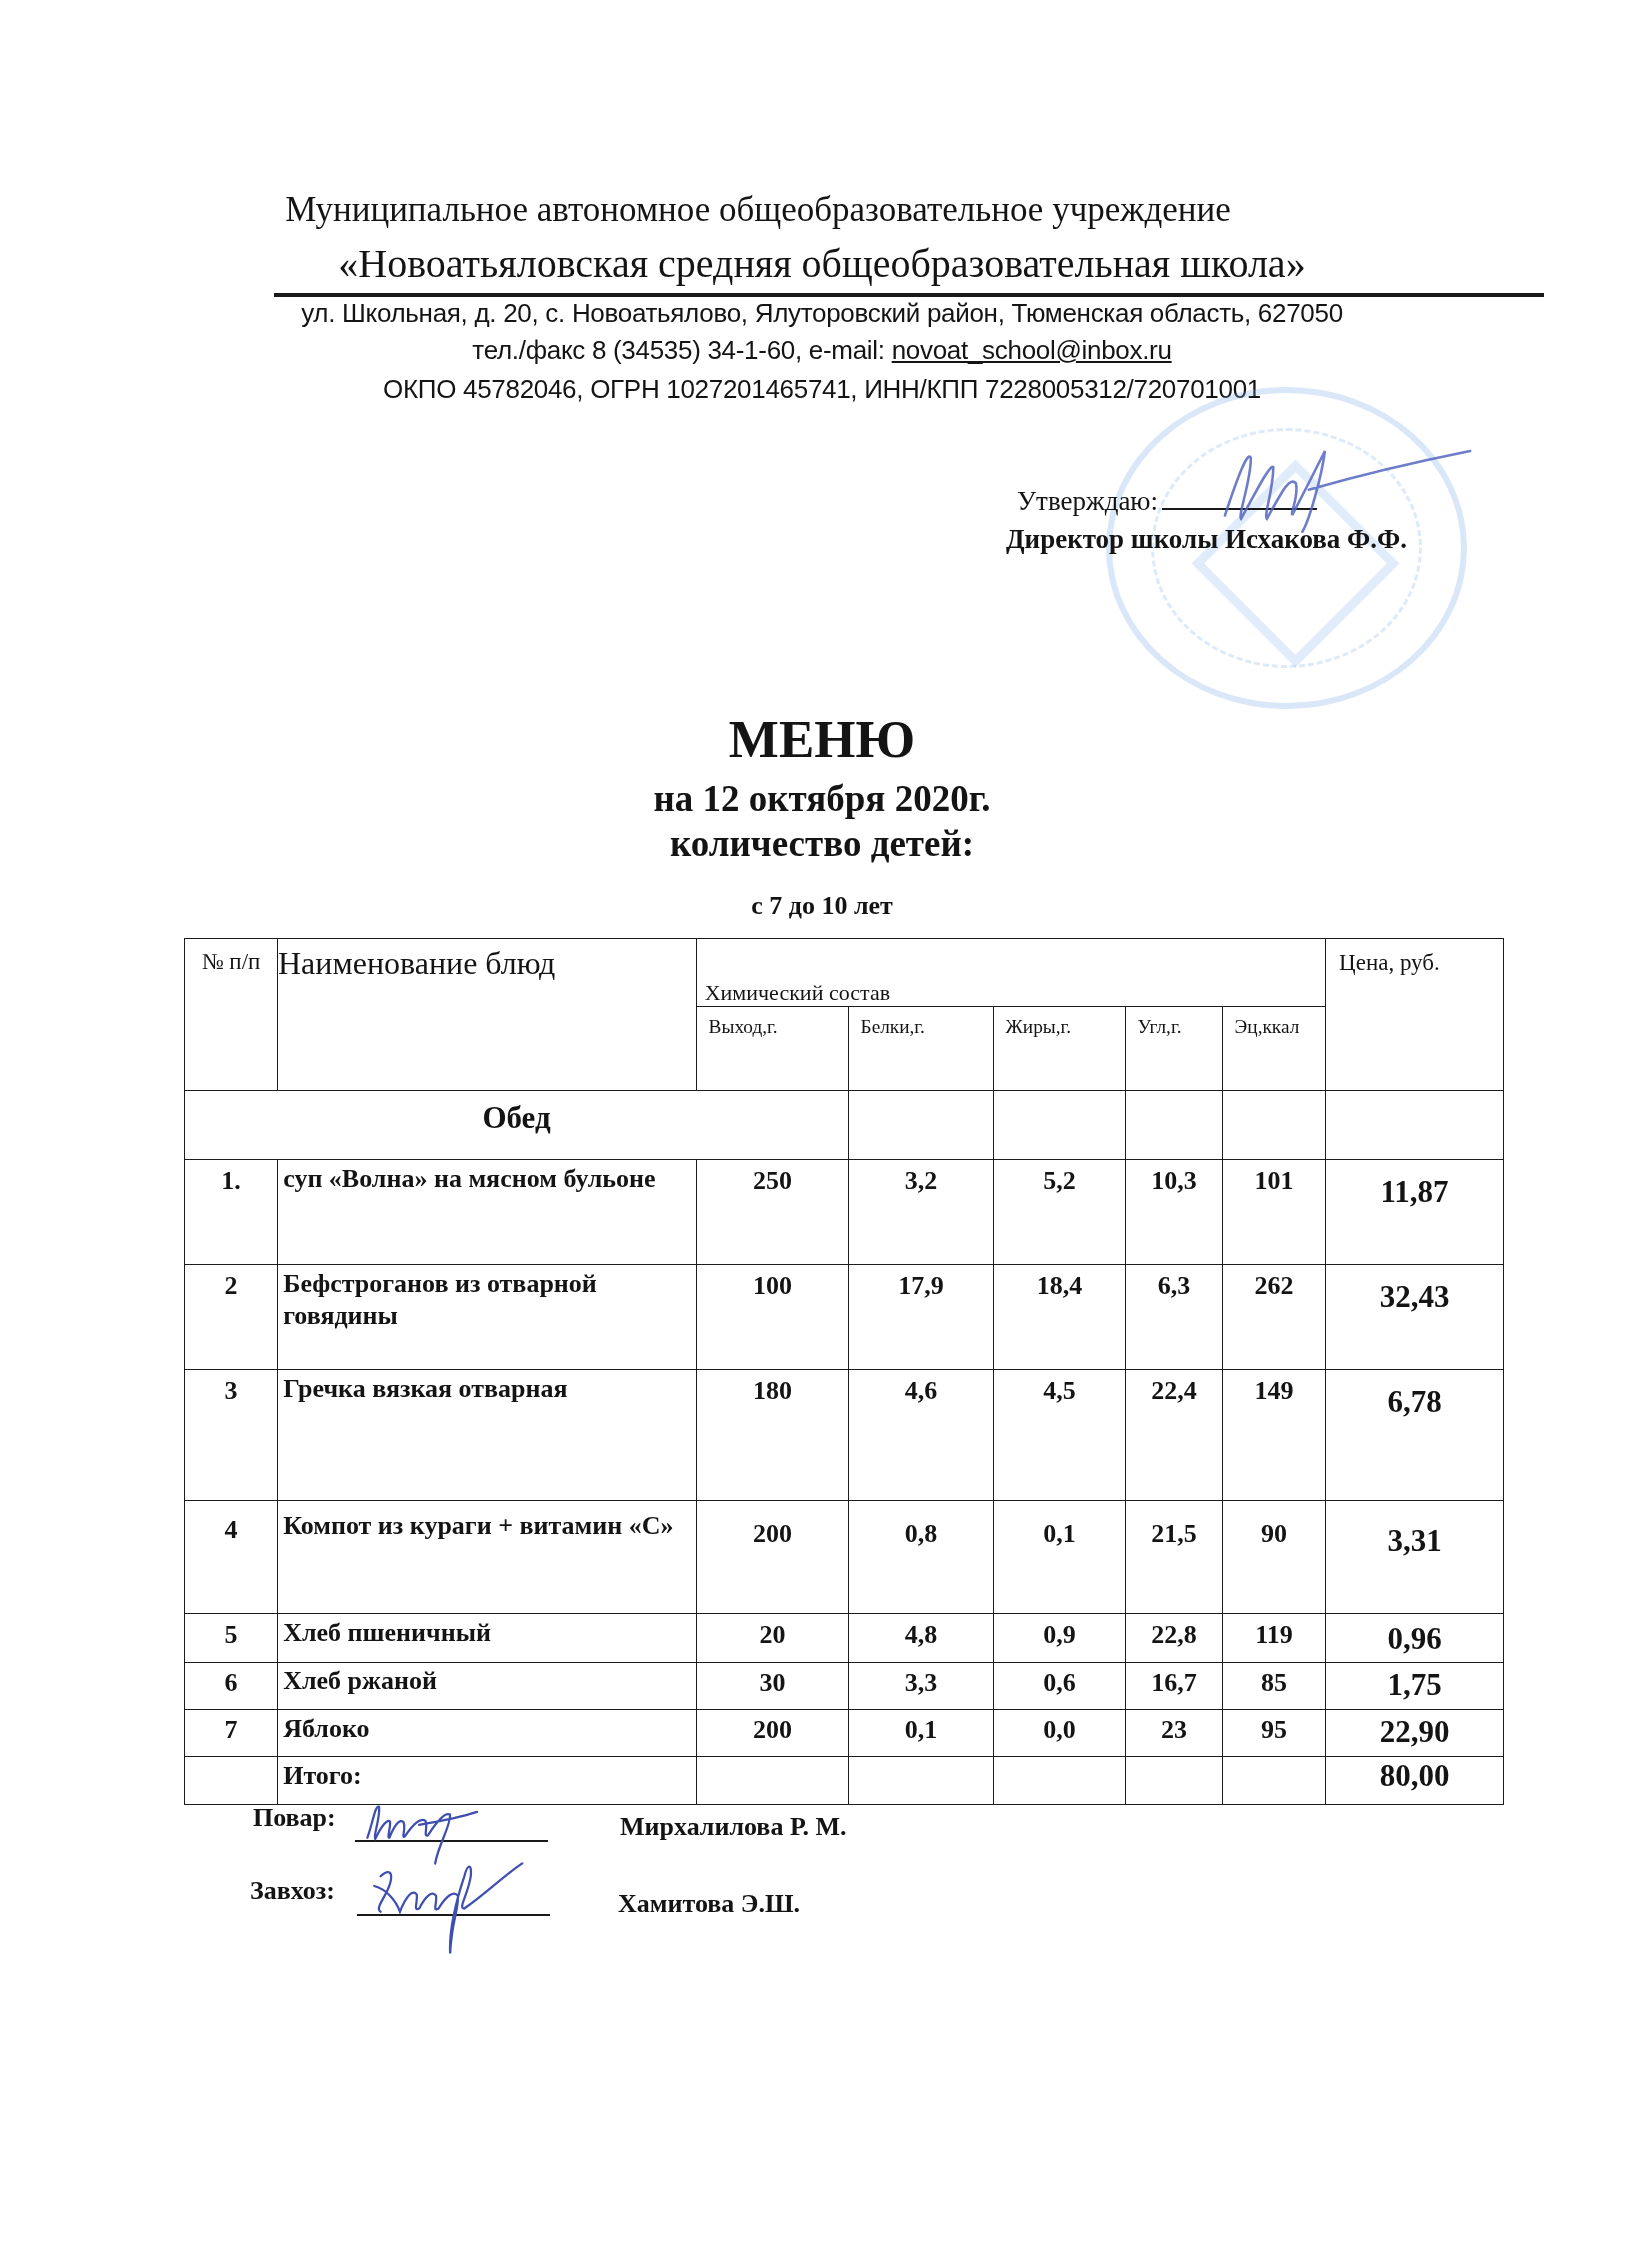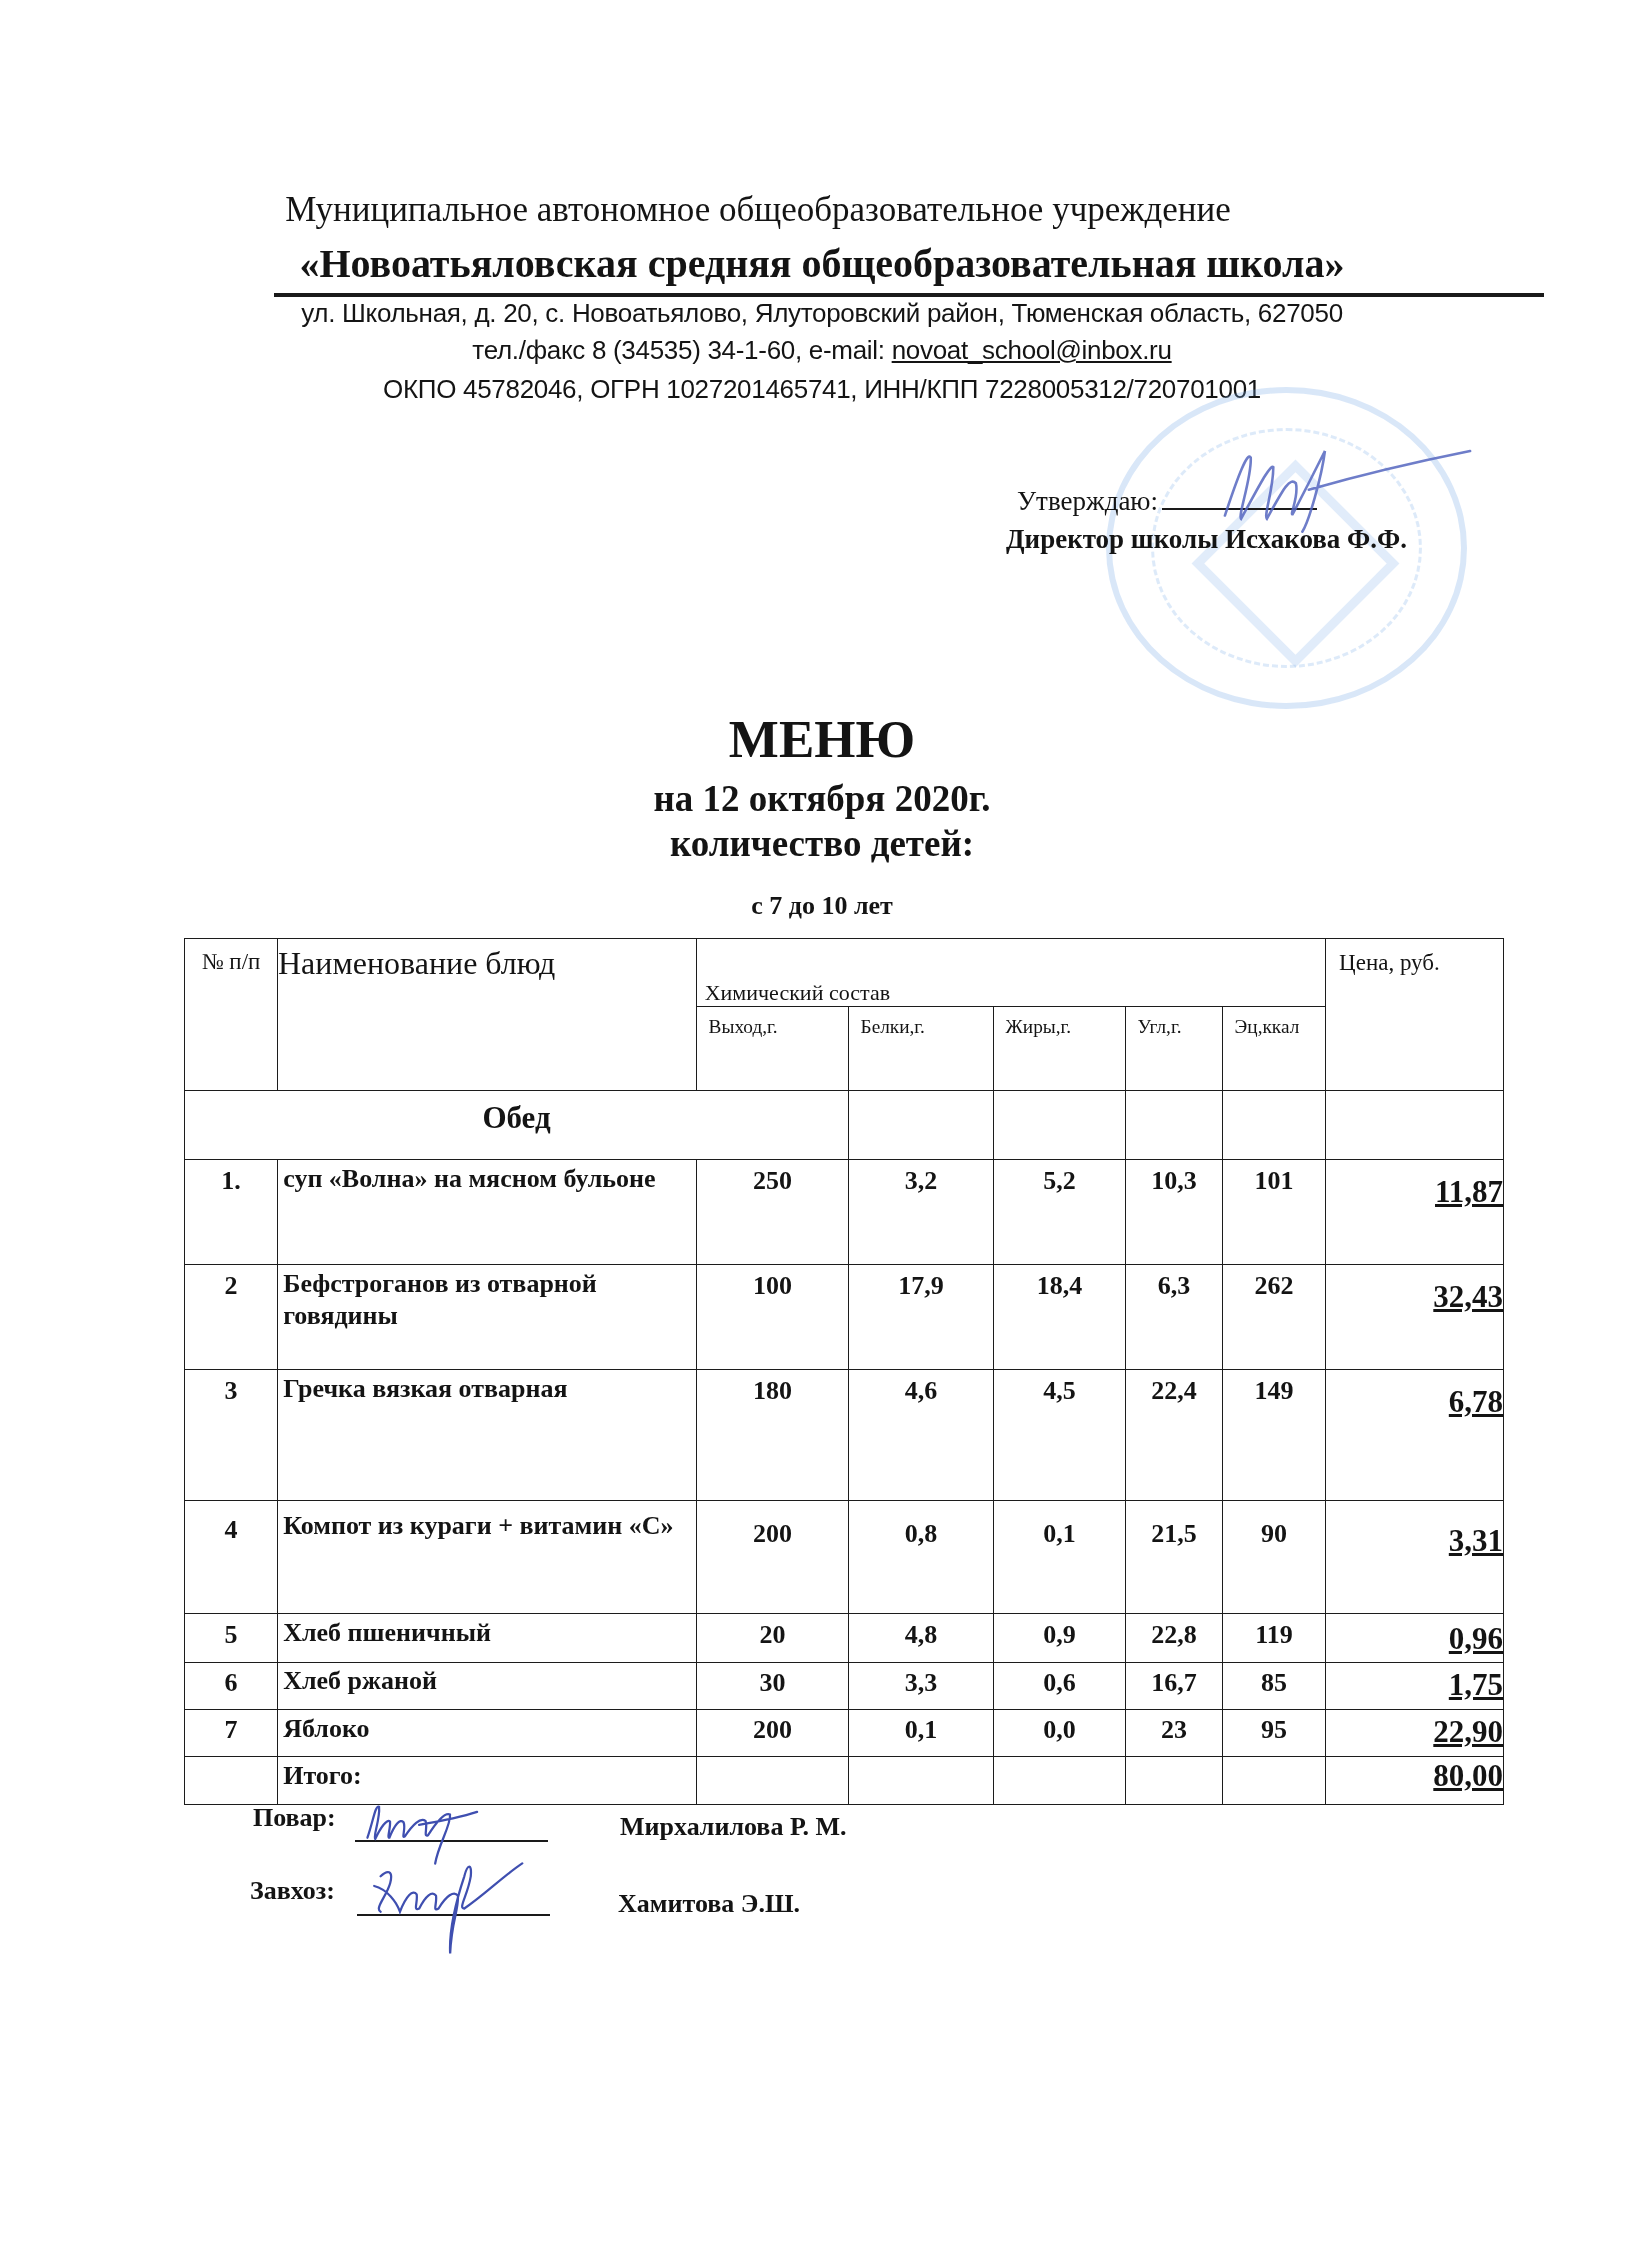--- a/index.html
+++ b/index.html
@@ -2,21 +2,21 @@
 <html style="font-size:10.3px"><head>
 <meta charset="utf-8">
 <style>
   html, body { margin: 0; padding: 0; background: #ffffff; }
   body { width: 1644px; height: 2261px; position: relative; overflow: hidden; color: #141414; }
   .serif { font-family: "Liberation Serif", "DejaVu Serif", serif; }
   .sans { font-family: "Liberation Sans", "DejaVu Sans", sans-serif; }
 
   
   .lh-line1 { position: absolute; left: 0; width: 1516px; top: 190px; text-align: center; font-size: 35px; }
-  .lh-line2 { position: absolute; left: 0; width: 1644px; top: 240px; text-align: center; font-size: 40px; font-weight: bold; }
+  .lh-line2 { position: absolute; left: 0; width: 1644px; top: 240px; text-align: center; font-size: 40px; font-weight: normal; }
   .lh-rule { position: absolute; left: 274px; width: 1270px; top: 293px; height: 3.9px; background: #1a1a1a; }
   .lh-addr { position: absolute; left: 0; width: 1644px; text-align: center; font-size: 26px; letter-spacing: -0.3px; }
   .lh-addr.a1 { top: 298px; }
   .lh-addr.a2 { top: 335px; }
   .lh-addr.a3 { top: 374px; }
   .email { text-decoration: underline; }
 
   
   .approve { position: absolute; left: 1017px; top: 482px; font-size: 27px; font-weight: normal; }
   .approve .sigline { display: inline-block; width: 155px; border-bottom: 2.6px solid #1a1a1a; height: 26px; vertical-align: baseline; margin-left: 3.9px; }
@@ -44,21 +44,21 @@
   .hd-num { font-size: 23px; text-align: center; padding-top: 9px !important; line-height: 1.2; }
   .hd-name { font-size: 32px; padding-top: 6.4px !important; }
   .hd-chem { font-size: 22px; padding: 26px 0 0 7.7px !important; vertical-align: bottom !important; height: 41px; }
   .hd-price { font-size: 23px; padding: 10.3px 0 0 13px !important; line-height: 1.2; }
   .hd-sub { font-size: 19.3px; padding: 6.4px 0 0 11.6px !important; height: 77px; line-height: 1.45; }
   .sec-row td { height: 59px; margin-left: 44px; }
   .sec-title { font-size: 31px; font-weight: bold; text-align: center; padding-top: 9px !important; }
   .row-num { font-size: 26px; font-weight: bold; text-align: center; padding-top: 5.2px !important; }
   .row-name { font-size: 26px; font-weight: bold; padding: 2.6px 0 0 5.2px !important; line-height: 1.22; }
   .row-val { font-size: 26px; font-weight: bold; text-align: center; padding-top: 5.2px !important; }
-  .row-price { font-size: 31px; font-weight: bold; text-align: right; padding-top: 14px !important; text-decoration: underline; }
+  .row-price { font-size: 31px; font-weight: bold; text-align: center; padding-top: 14px !important; }
   .r-tall td { height: 90px; }
   .r-3 td { height: 116px; }
   .r-short td { height: 41px; }
   .r-total td { height: 44px; }
   .r-total .row-price { padding-top: 1.3px !important; }
 
   
   .sig-label { position: absolute; font-size: 26px; font-weight: bold; }
   .sig-line { position: absolute; height: 0; border-bottom: 2.6px solid #1a1a1a; }
   .sig-name { position: absolute; font-size: 26px; font-weight: bold; }

